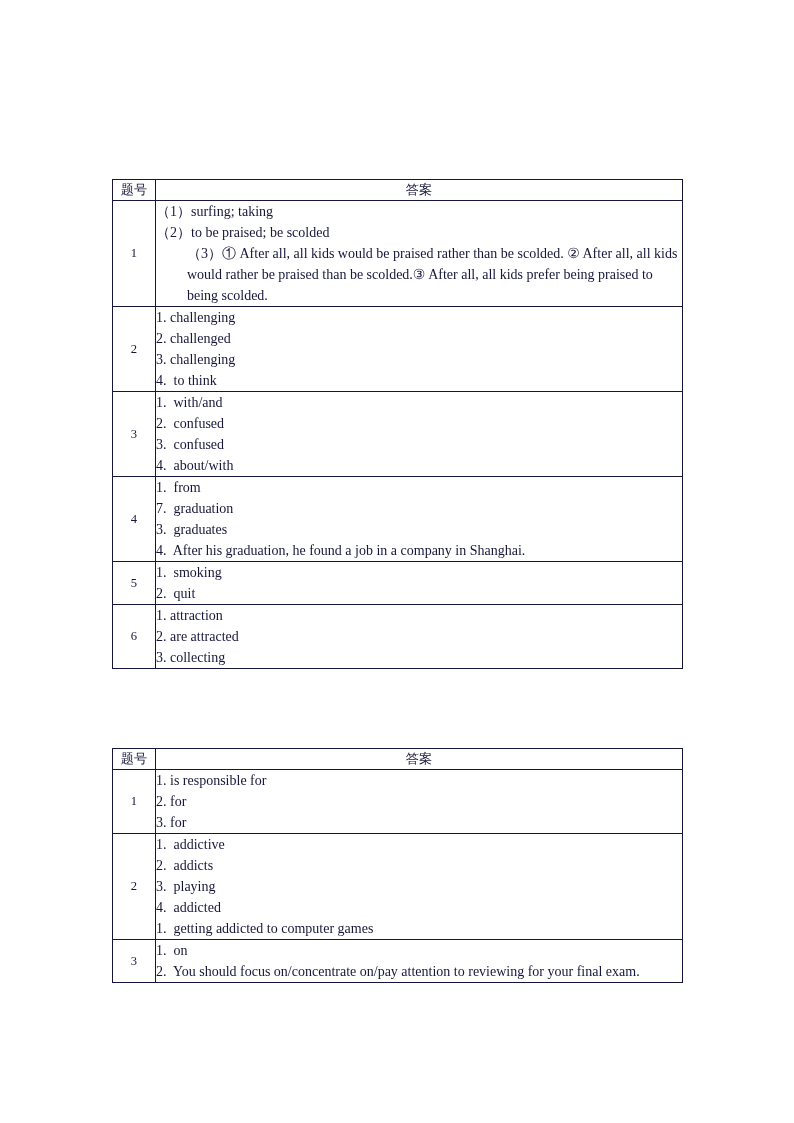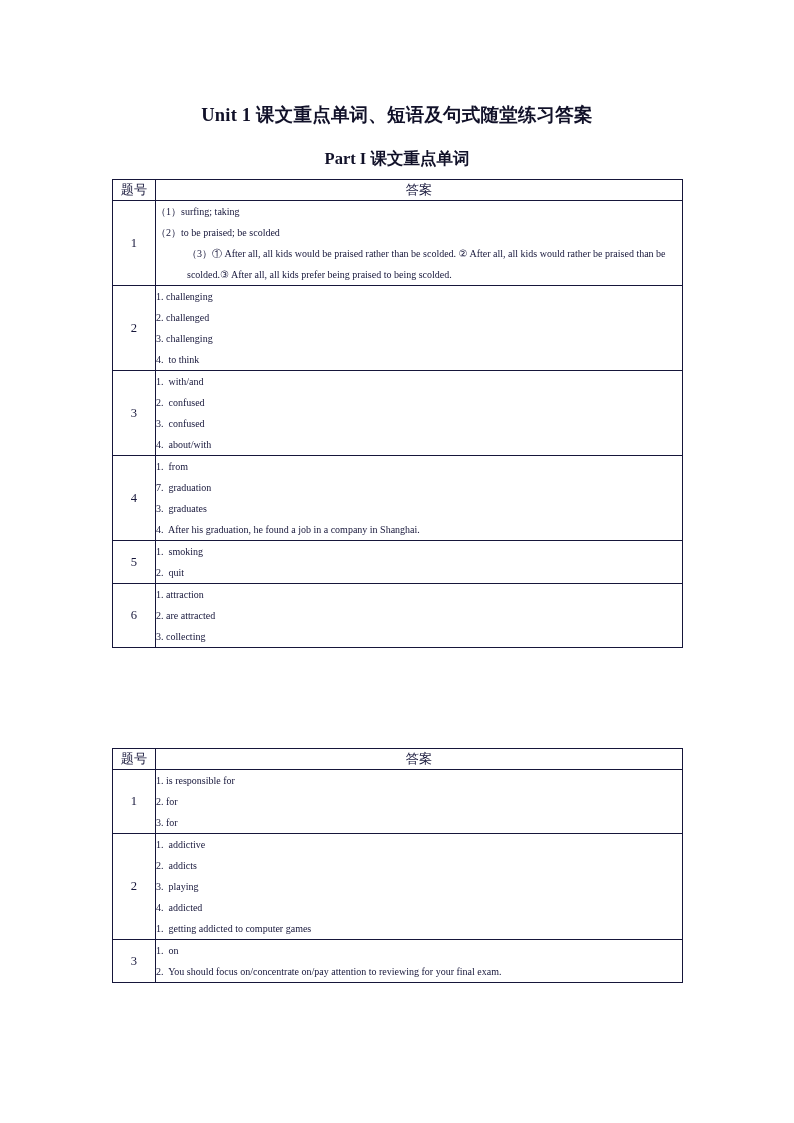--- a/index.html
+++ b/index.html
@@ -89,38 +89,36 @@
   }
 
   .ans-cell {
     padding: 3px 6px 3px 8px;
     vertical-align: middle;
   }
 
   .ans-line {
     line-height: 21px;
     white-space: pre-wrap;
-    font-size: 10px;
+    font-size: 14px;
   }
   .ans-line.flow     { padding-left: 34px; text-indent: -34px; }
   .ans-line.para {
     padding-left: 0;
     text-indent: 0;
     margin-left: 31px;
   }
   .cjk { font-family: "DejaVu Sans", "Liberation Sans", sans-serif; }
 </style>
 </head>
 <body>
 
 <div class="page">
 
-  <div class="doc-title">Unit 1 课文重点单词、短语及句式随堂练习答案</div>
-
-  <div class="section-heading" id="heading-part1">Part I  课文重点单词</div>
+
 
   <table class="ans-table" id="table-part1">
     <colgroup>
       <col class="col-num">
       <col class="col-ans">
     </colgroup>
     <thead>
       <tr>
         <th class="hdr-cell cjk">题号</th>
         <th class="hdr-cell cjk">答案</th>

